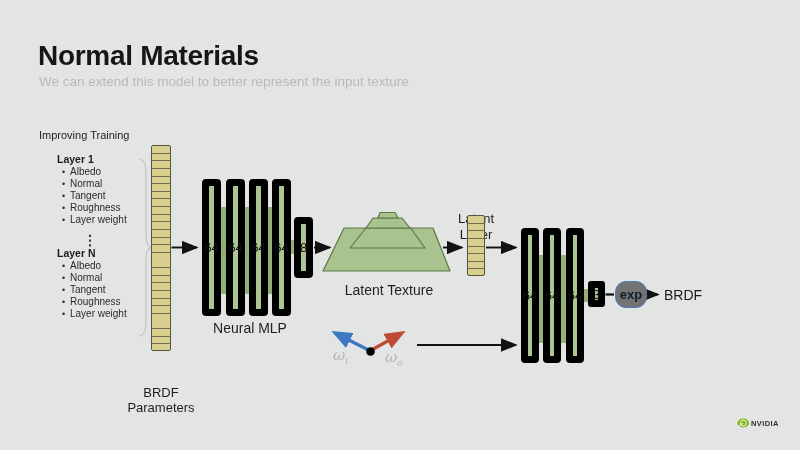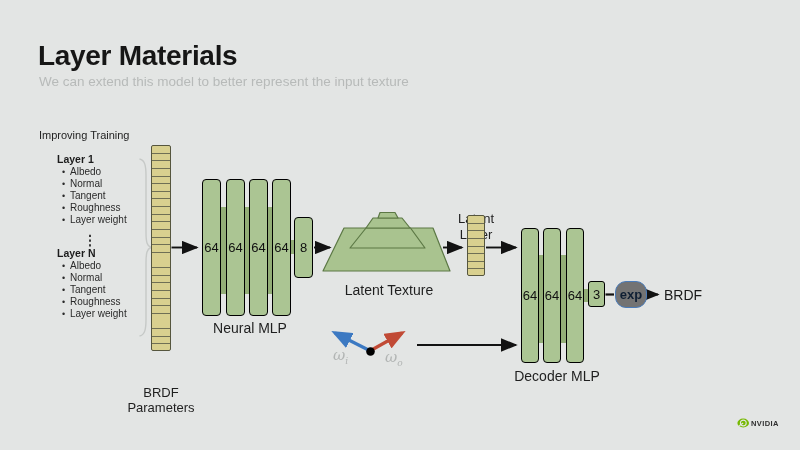--- a/index.html
+++ b/index.html
@@ -9,21 +9,21 @@
   .title{font-size:28px;font-weight:700;letter-spacing:-0.3px;color:#161616;}
   .subtitle{font-size:13.5px;color:#b7bab9;}
   .section-lbl{font-size:11px;color:#232323;}
   .layer-block{width:95px;}
   .layer-head{font-size:10.5px;font-weight:700;color:#1c1c1c;margin-bottom:1px;}
   .layer-item{font-size:10px;line-height:12px;color:#2a2a2a;position:relative;padding-left:13px;}
   .layer-item::before{content:"•";position:absolute;left:5px;top:0;font-size:9px;}
   .vdots{font-size:14px;font-weight:700;color:#3a3a3a;line-height:14px;}
   .stripe-col{border:1px solid #56563e;border-radius:2px;
               background:repeating-linear-gradient(180deg,#d9d08f 0px,#d9d08f 6.7px,#6f6f55 6.7px,#6f6f55 7.63px);}
-  .nbar{background:#abc593;border:1px solid #000000;border-radius:4px;
+  .nbar{background:#abc593;border:7px solid #000000;border-radius:4px;
         display:flex;align-items:center;justify-content:center;
         font-size:13px;color:#101010;box-sizing:border-box;}
   .nconn{background:#93ae77;border-radius:1px;}
   .blk-lbl{font-size:14px;color:#1f1f1f;text-align:center;}
   .two-line{font-size:13px;line-height:15px;text-align:center;color:#1f1f1f;margin-top:31px;}
   .exp-box{background:#737373;border:1.3px solid #4a7cba;border-radius:11px;
            display:flex;align-items:center;justify-content:center;
            font-size:13px;font-weight:700;color:#0f1f33;box-sizing:border-box;}
   .out-lbl{font-size:14px;color:#1a1a1a;}
   .omega{font-family:"DejaVu Serif",serif;font-style:italic;font-size:15px;color:#b2b5b4;}
@@ -64,21 +64,21 @@
       <polygon points="350,248 425,248 410.5,228 366,228"></polygon>
       <polygon points="366,228 410,228 402,218 373,218"></polygon>
       <polygon points="378,218 398,218 395,212.5 380,212.5"></polygon>
     </g>
 
     <line x1="367.5" y1="349.5" x2="335" y2="333" stroke="#3c79c2" stroke-width="3.2" marker-end="url(#ab)"></line>
     <line x1="372.5" y1="349.5" x2="402" y2="333" stroke="#c14a35" stroke-width="3.2" marker-end="url(#ar)"></line>
     <circle cx="370.5" cy="351.5" r="4.3" fill="#000"></circle>
   </svg>
 
-  <div class="abs title" style="left:38px;top:40px">Layer Materials</div>
+  <div class="abs title" style="left:38px;top:40px">Normal Materials</div>
   <div class="abs subtitle" style="left:39px;top:74px">We can extend this model to better represent the input texture</div>
   <div class="abs section-lbl" style="left:39px;top:129px">Improving Training</div>
 
   <div class="abs layer-block" style="left:57px;top:153px">
     <div class="layer-head">Layer 1</div>
     <div class="layer-item">Albedo</div>
     <div class="layer-item">Normal</div>
     <div class="layer-item">Tangent</div>
     <div class="layer-item">Roughness</div>
     <div class="layer-item">Layer weight</div>
@@ -121,21 +121,20 @@
 
   <div class="abs nconn" style="left:536px;top:255px;width:11px;height:88px"></div>
   <div class="abs nconn" style="left:559px;top:255px;width:11px;height:88px"></div>
   <div class="abs nconn" style="left:581px;top:289px;width:10px;height:13px"></div>
   <div class="abs nbar" style="left:521px;top:228px;width:18px;height:135px">64</div>
   <div class="abs nbar" style="left:543px;top:228px;width:18px;height:135px">64</div>
   <div class="abs nbar" style="left:566px;top:228px;width:18px;height:135px">64</div>
   <div class="abs nbar" style="left:588px;top:281px;width:17px;height:26px;border-radius:3px">3</div>
   <div class="abs exp-box" style="left:615px;top:281px;width:32px;height:27px">exp</div>
   <div class="abs out-lbl" style="left:664px;top:287px">BRDF</div>
-  <div class="abs blk-lbl" style="left:492px;top:368px;width:130px">Decoder MLP</div>
 
   <div class="abs omega" style="left:333px;top:346px"><span>ω</span><sub>i</sub></div>
   <div class="abs omega" style="left:385px;top:348px"><span>ω</span><sub>o</sub></div>
 
   <svg class="abs" style="left:737px;top:417px" width="45" height="13">
     <g>
       <ellipse cx="6.2" cy="6" rx="5.8" ry="4.4" fill="#76b900"></ellipse>
       <path d="M3.4,6 a2.9,2.9 0 1 0 5.8,0 a2.9,2.9 0 1 0 -5.8,0" fill="none" stroke="#e3e5e4" stroke-width="1.1"></path>
       <path d="M6.2,6 L2.2,8.8" stroke="#e3e5e4" stroke-width="1.1"></path>
     </g>

